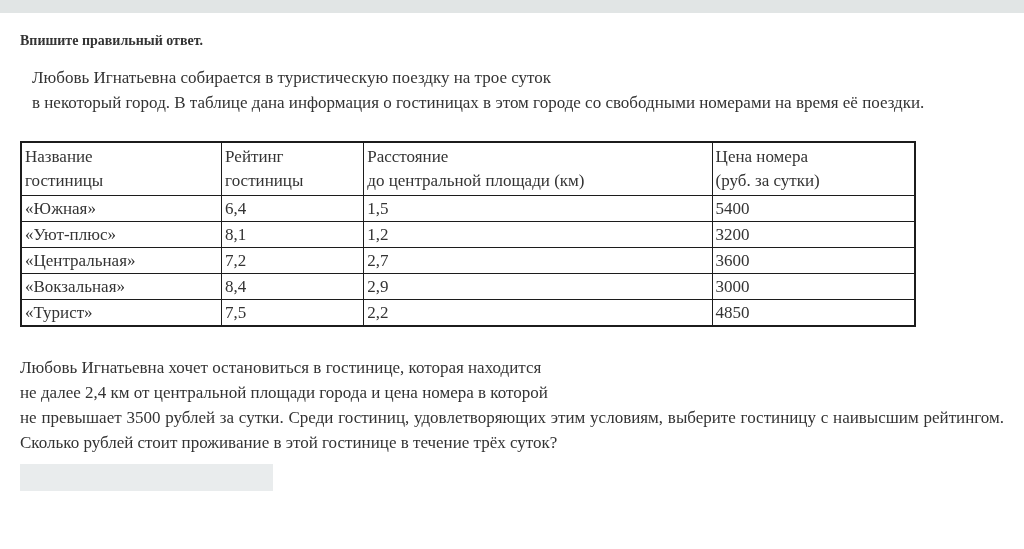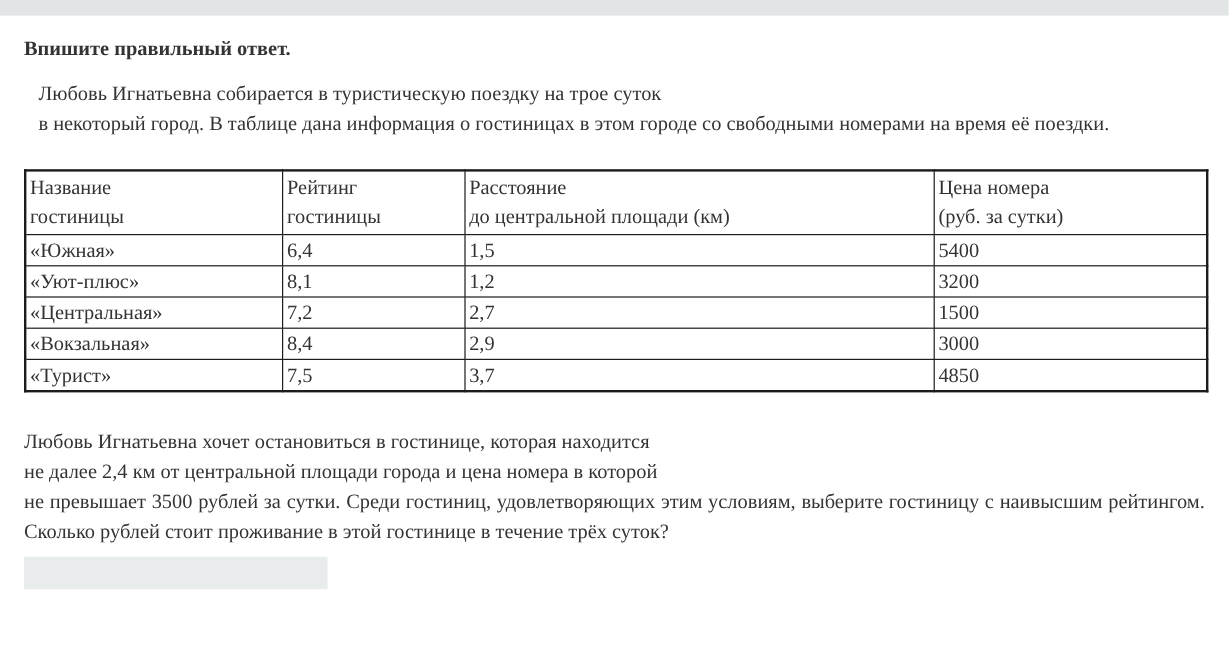--- a/index.html
+++ b/index.html
@@ -17,32 +17,32 @@
   .top-bar {
     width: 100%;
     height: 13px;
     background: #e1e5e5;
   }
   .content {
     padding: 15px 20px 0 20px;
   }
   .title {
     font-weight: bold;
-    font-size: 17px;
+    font-size: 14px;
     line-height: 25px;
     margin: 0 0 12px 0;
   }
   .intro {
     margin: 12px;
     line-height: 25px;
     text-align: justify;
   }
   table.hotels {
     border-collapse: collapse;
-    width: 987px;
+    width: 896px;
     margin-top: 26px;
     border: 2px solid #1c1c1c;
     font-size: 17px;
   }
   table.hotels th,
   table.hotels td {
     border: 1px solid #1c1c1c;
     text-align: left;
     font-weight: normal;
     vertical-align: top;
@@ -115,32 +115,32 @@
       <tr>
         <td>«Уют-плюс»</td>
         <td>8,1</td>
         <td>1,2</td>
         <td>3200</td>
       </tr>
       <tr>
         <td>«Центральная»</td>
         <td>7,2</td>
         <td>2,7</td>
-        <td>1500</td>
+        <td>3600</td>
       </tr>
       <tr>
         <td>«Вокзальная»</td>
         <td>8,4</td>
         <td>2,9</td>
         <td>3000</td>
       </tr>
       <tr>
         <td>«Турист»</td>
         <td>7,5</td>
-        <td>3,7</td>
+        <td>2,2</td>
         <td>4850</td>
       </tr>
     </tbody>
   </table>
 
   <p class="question"><span>Любовь Игнатьевна хочет остановиться в гостинице, которая находится</span><br><span>не далее 2,4 км от центральной площади города и цена номера в которой</span><br><span>не превышает 3500 рублей за сутки. Среди гостиниц, удовлетворяющих этим условиям, выберите гостиницу с наивысшим рейтингом. Сколько рублей стоит проживание в этой гостинице в течение трёх суток?</span></p>
 
   <input type="text" class="answer-input" value="" style="">
 
 </div>

